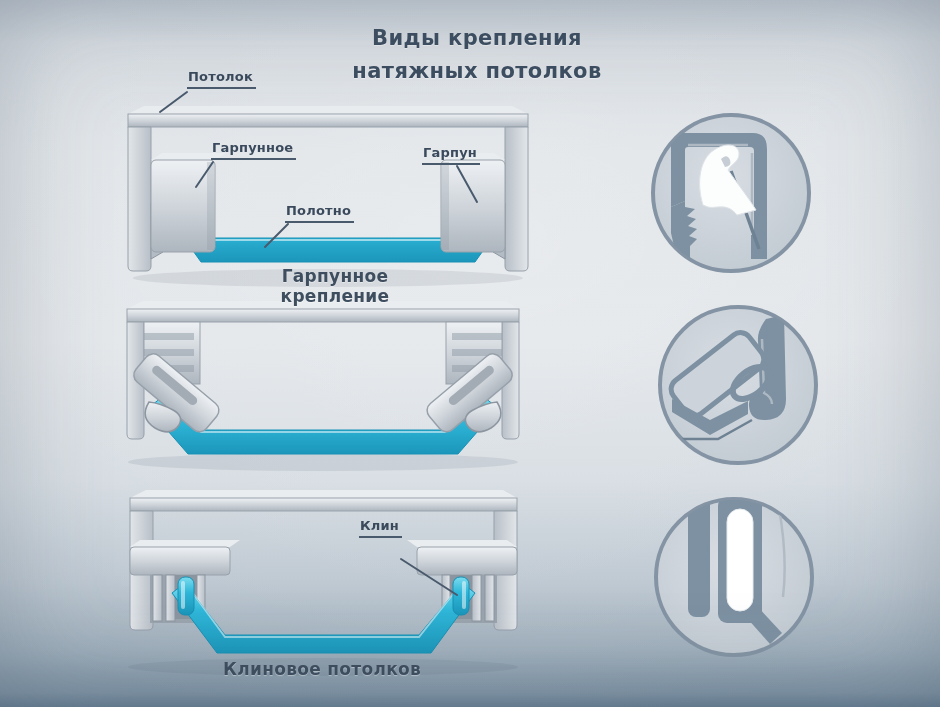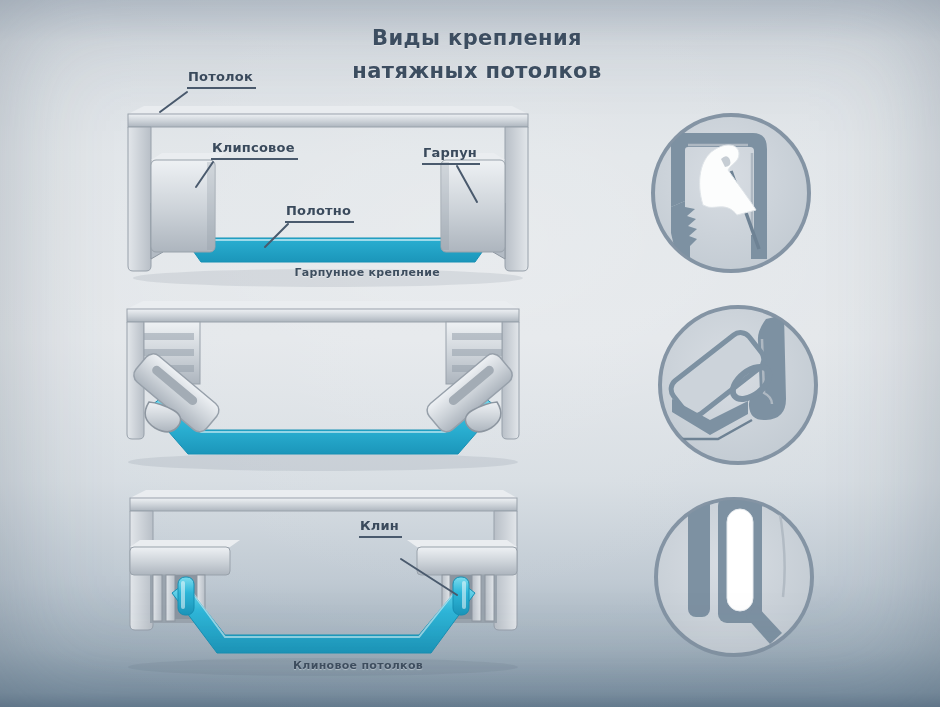--- a/index.html
+++ b/index.html
@@ -18,22 +18,22 @@
     position:absolute;left:312px;top:22px;width:330px;margin:0;
     font-size:21px;font-weight:bold;line-height:1.55;text-align:center;
     color:#3d4e61;letter-spacing:.4px;text-shadow:0 1px 1px rgba(255,255,255,.5);
   }
   .callout{
     position:absolute;display:inline-block;
     font-size:13px;font-weight:bold;color:#3a4a5c;letter-spacing:.2px;
     border-bottom:2px solid #4a5a6d;padding:0 3px 2px 1px;line-height:1.15;
   }
   .caption{
-    position:absolute;text-align:right;
-    font-size:11px;font-weight:600;color:#3e4e5f;letter-spacing:.3px;
+    position:absolute;text-align:center;
+    font-size:17px;font-weight:600;color:#3e4e5f;letter-spacing:.3px;
     text-shadow:0 1px 1px rgba(255,255,255,.45);
   }
   .diag,.detail,.overlay{position:absolute;}
   .overlay{left:0;top:0;pointer-events:none;}
 </style>
 </head>
 <body>
 
 <div class="stage">
 
@@ -213,21 +213,21 @@
     <g clip-path="url(#clip3)">
       <rect x="38" y="4" width="22" height="120" rx="8" fill="#7d91a2"></rect>
       <rect x="68" y="4" width="44" height="126" rx="9" fill="#7d91a2"></rect>
       <polygon points="106,112 132,140 120,151 96,124" fill="#7d91a2"></polygon>
       <rect x="77" y="16" width="26" height="102" rx="13" fill="#ffffff" stroke="#e6eaee" stroke-width="1"></rect>
       <path d="M128,10 Q138,62 133,104" stroke="#b2bbc4" stroke-width="2.5" fill="none"></path>
     </g>
   </svg>
 
   <div class="callout" style="left:187px;top:70px">Потолок</div>
-  <div class="callout" style="left:211px;top:141px">Клипсовое</div>
+  <div class="callout" style="left:211px;top:141px">Гарпунное</div>
   <div class="callout" style="left:422px;top:146px">Гарпун</div>
   <div class="callout" style="left:285px;top:204px">Полотно</div>
   <div class="callout" style="left:359px;top:519px">Клин</div>
 
   <svg class="overlay" width="940" height="707" viewBox="0 0 940 707">
     <g stroke="#4a5a6d" stroke-width="2" fill="none" stroke-linecap="round">
       <path d="M187,92 L160,112"></path>
       <path d="M213,162 L196,187"></path>
       <path d="M457,166 L477,202"></path>
       <path d="M288,224 L265,247"></path>

